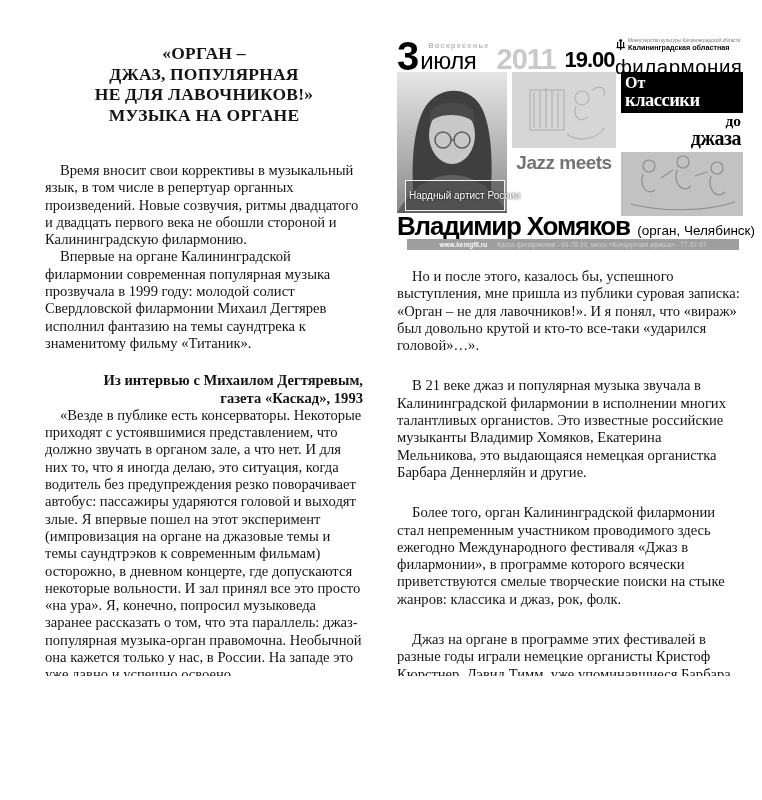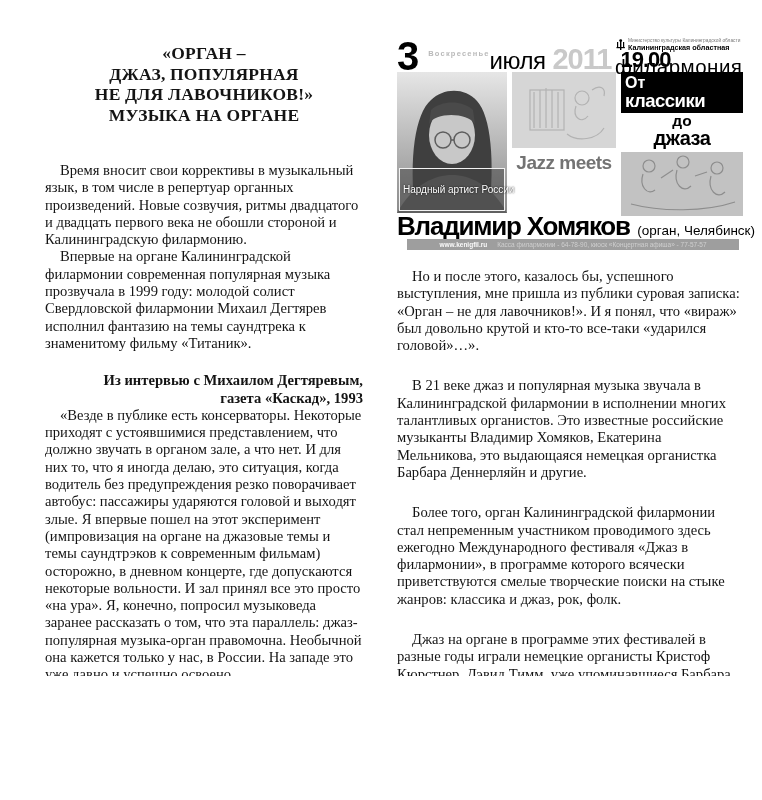--- a/index.html
+++ b/index.html
@@ -20,52 +20,52 @@
 
   
   .right-col { position:absolute; left:397px; top:38px; width:346px; }
   .right-col p { margin-top:23px; }
   .right-col p.rp-first { margin-top:18px; }
 
   
   .poster { position:relative; width:346px; height:212px; font-family:"Liberation Sans", sans-serif; color:#000; }
   .poster-header { position:relative; height:34px; display:flex; align-items:flex-end; }
   .ph-day { font-size:40px; font-weight:bold; line-height:32px; letter-spacing:-2px; }
-  .ph-month-wrap { display:flex; flex-direction:row; margin-left:3px; }
+  .ph-month-wrap { display:flex; flex-direction:column; margin-left:3px; }
   .ph-weekday { font-size:7.5px; font-weight:bold; color:#b9b9b9; letter-spacing:1.2px; line-height:8px; margin-left:8px; }
   .ph-month { font-size:24px; font-weight:normal; line-height:22px; letter-spacing:-0.5px; }
   .ph-year { font-size:29px; font-weight:bold; color:#c9c9c9; line-height:26px; margin-left:7px; letter-spacing:-1px; }
   .ph-time { font-size:22px; font-weight:bold; line-height:25px; margin-left:9px; letter-spacing:-1px; }
   .phil-block { position:absolute; right:0; top:0; width:128px; }
   .phil-top { display:flex; align-items:flex-start; }
   .phil-logo { flex:0 0 11px; margin-right:2px; }
   .phil-lines { flex:1; }
   .phil-ministry { font-size:4.8px; color:#7a7a7a; white-space:nowrap; overflow:hidden; }
   .phil-region { font-size:7.2px; font-weight:bold; white-space:nowrap; }
   .phil-name { font-size:20.5px; line-height:21px; letter-spacing:.5px; color:#000000; }
   .phil-hall { margin-left:38px; background:#000; color:#e0e0e0; font-size:5.5px; letter-spacing:1.4px; text-align:right; padding:1px 3px; line-height:6px; }
 
   .poster-body { position:absolute; top:34px; left:0; width:346px; height:141px; display:flex; }
   .photo { position:relative; width:110px; height:141px; background:linear-gradient(#e3e3e3,#8d8d8d); flex:0 0 110px; }
   .photo svg { display:block; }
   .photo-caption {
-    position:absolute; left:2px; right:2px; bottom:2px;
+    position:absolute; left:8px; right:2px; bottom:2px;
     border:1px solid #f2f2f2; background:rgba(70,70,70,.55);
-    color:#fff; font-size:10px; line-height:13px; padding:14px 3px; white-space:nowrap;
+    color:#fff; font-size:10px; line-height:13px; padding:8px 3px; white-space:nowrap;
     text-shadow:0 0 2px #000;
   }
   .mid-col { width:104px; flex:0 0 104px; margin-left:5px; display:flex; flex-direction:column; }
   .organ-illustration { height:76px; background:#d6d6d6; }
   .jazz-meets { margin-top:2px; height:25px; font-size:19px; font-weight:bold; color:#737373; text-align:center; line-height:25px; letter-spacing:-0.5px; }
   .classic { height:27px; background:#000; color:#fff; font-size:19px; font-weight:bold; text-align:center; line-height:26px; letter-spacing:-0.5px; }
-  .series-col { width:122px; flex:0 0 122px; margin-left:5px; display:flex; flex-direction:column; }
+  .series-col { width:122px; flex:0 0 122px; margin-left:5px; display:flex; flex-direction:column;font-family:Liberation Serif, serif; }
   .series-black { background:#000; color:#fff; padding:2px 4px 3px 4px; }
   .series-line1 { font-size:16px; font-weight:bold; line-height:17px; }
   .series-line2 { font-size:18.5px; font-weight:bold; line-height:19px; letter-spacing:-0.5px; }
-  .series-white { text-align:center; padding:0 2px; }
+  .series-white { text-align:right; padding:0 2px; }
   .series-line3 { font-size:15.5px; font-weight:bold; line-height:16px; }
   .series-line4 { font-size:20px; font-weight:bold; line-height:19px; letter-spacing:-0.5px; }
   .musicians-illustration { margin-top:4px; flex:1; background:#c2c2c2; }
 
   .artist-row { position:absolute; top:175px; left:0; width:346px; height:26px; white-space:nowrap; }
   .artist-name { font-size:26px; font-weight:bold; letter-spacing:-1.2px; line-height:26px; }
   .artist-instr { font-size:13.5px; line-height:26px; margin-left:3px; }
   .info-bar {
     position:absolute; top:201px; left:10px; right:4px; height:11px;
     background:#9e9e9e; color:#e6e6e6; font-size:6.5px; line-height:11px;

